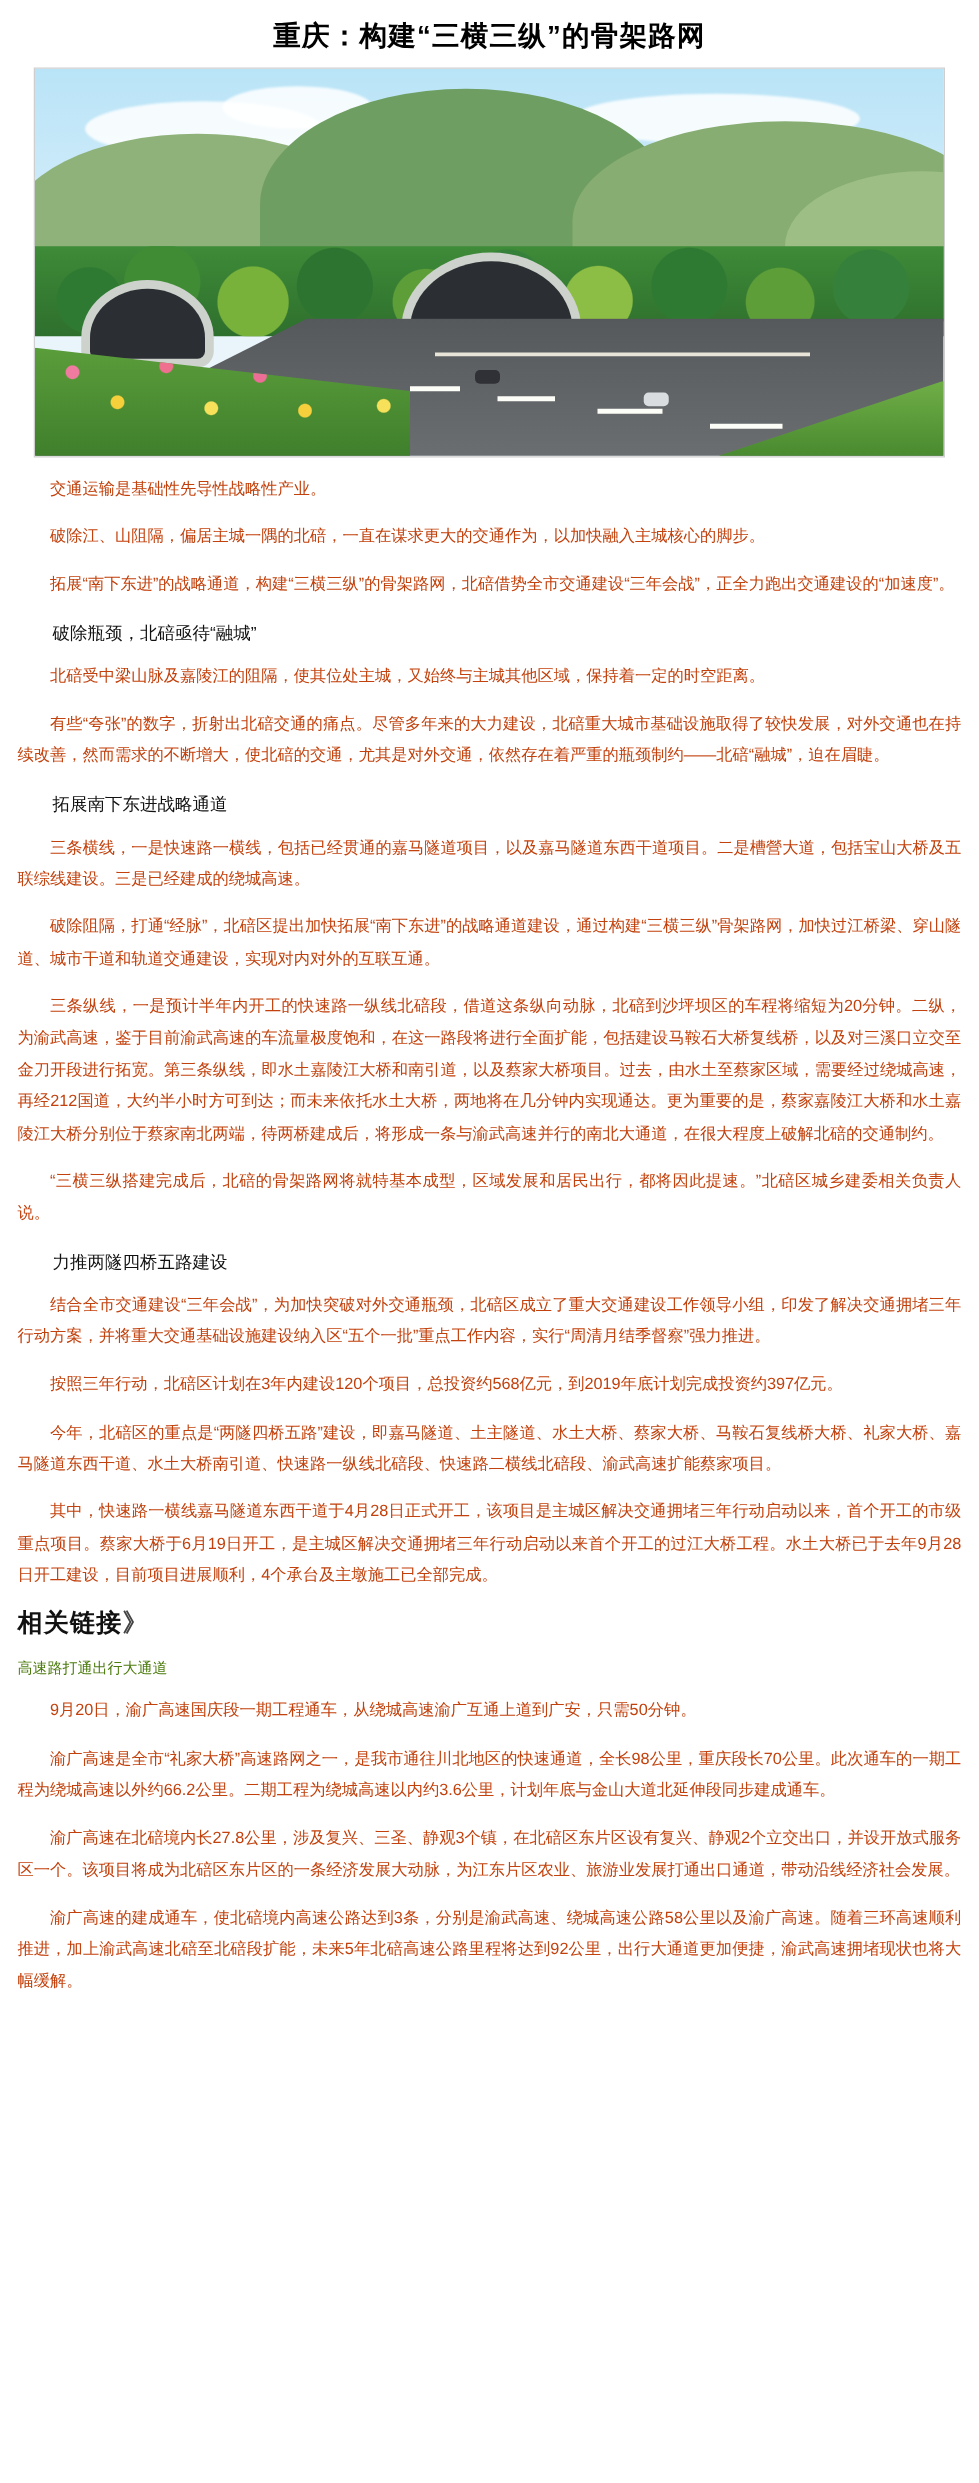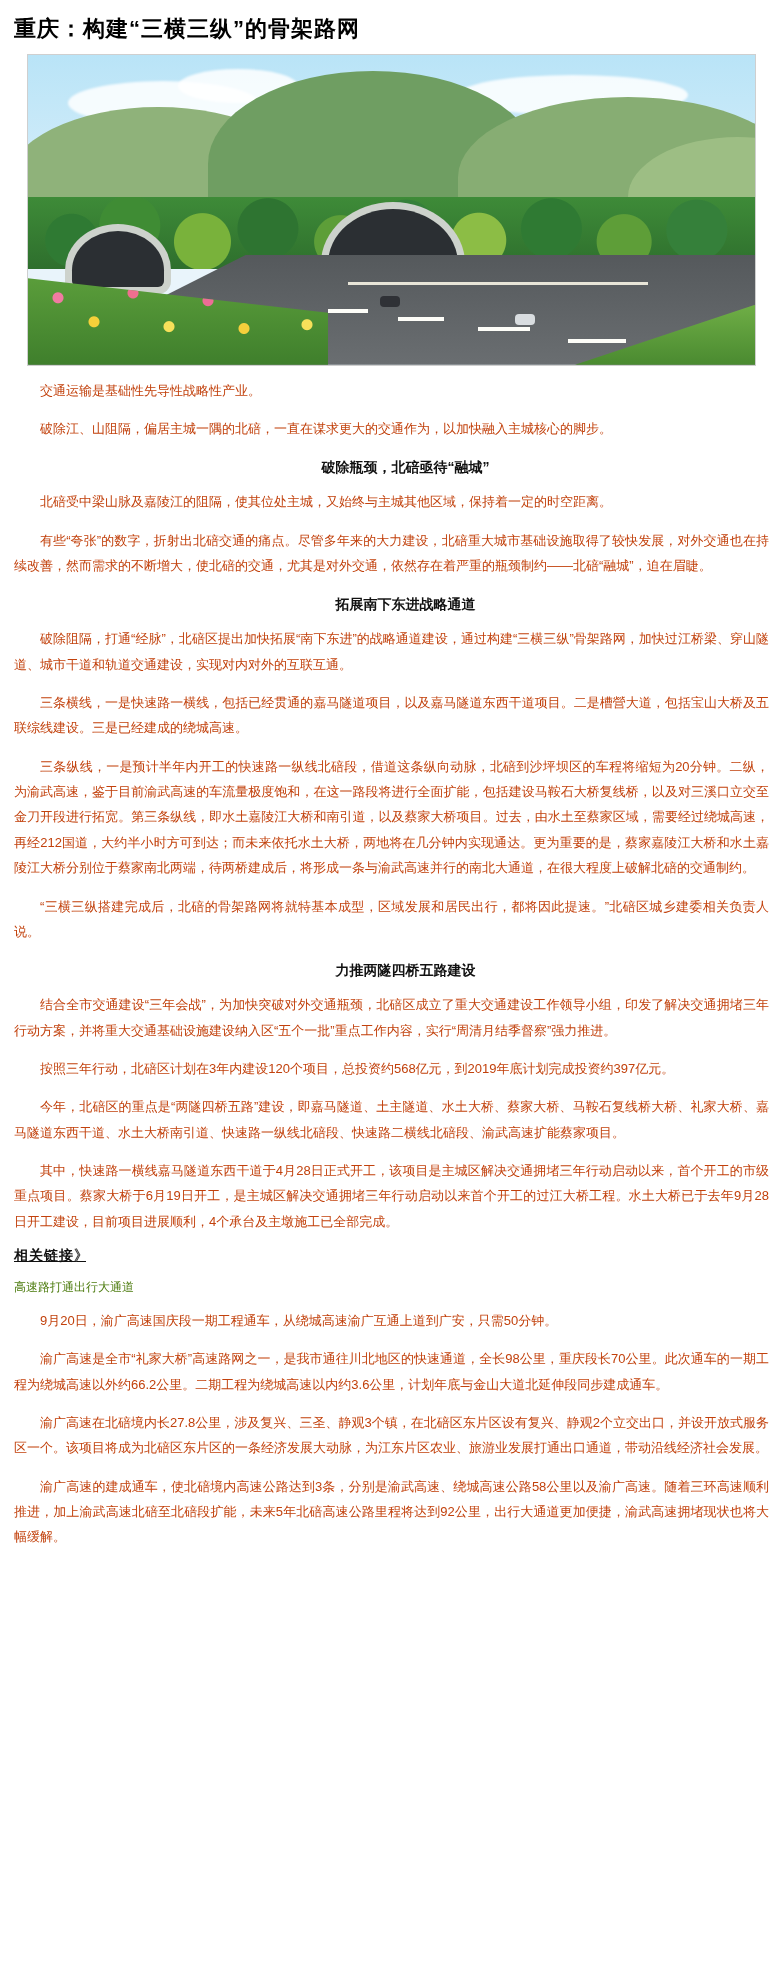--- a/index.html
+++ b/index.html
@@ -11,20 +11,21 @@
   body {
     width: 783px;
     font-family: "Liberation Sans", "DejaVu Sans", sans-serif;
     color: #1a1a1a;
   }
   .page {
     width: 783px;
     padding: 0 14px 18px 14px;
   }
   .article-title {
+    text-align: center;
     font-size: 22px;
     font-weight: bold;
     color: #000000;
     letter-spacing: 1px;
     margin: 14px 0 10px 0;
     line-height: 1.35;
   }
   .meta-bar {
     text-align: center;
     font-size: 11px;
@@ -152,33 +153,31 @@
   p.body {
     font-size: 13px;
     line-height: 1.95;
     color: #c2410c;
     margin: 0 0 13px 0;
     text-indent: 2em;
     text-align: justify;
   }
   h2.sec {
     font-size: 14px;
-    font-weight: bold;
+    font-weight: normal;
     color: #111111;
     margin: 18px 0 12px 0;
     text-indent: 2em;
-    text-align: center;
   }
   .related {
-    font-size: 14px;
+    font-size: 20px;
     font-weight: bold;
     color: #111111;
     margin: 12px 0 12px 0;
     letter-spacing: 1px;
-    text-decoration: underline;
   }
   .related .chev { color: #444; font-weight: bold; letter-spacing: -2px; }
   .sub-title {
     font-size: 12px;
     font-weight: normal;
     color: #4d7c0f;
     margin: 14px 0 12px 0;
   }
 </style>
 </head>
@@ -219,28 +218,29 @@
       <div class="flowers"></div>
 
       <div class="car" style="left:352px; bottom:58px;"></div>
       <div class="car car2" style="left:487px; bottom:40px;"></div>
     </div>
   </div>
 
   <div>
     <p class="body">交通运输是基础性先导性战略性产业。</p>
     <p class="body">破除江、山阻隔，偏居主城一隅的北碚，一直在谋求更大的交通作为，以加快融入主城核心的脚步。</p>
+    <p class="body">拓展“南下东进”的战略通道，构建“三横三纵”的骨架路网，北碚借势全市交通建设“三年会战”，正全力跑出交通建设的“加速度”。</p>
 
     <h2 class="sec">破除瓶颈，北碚亟待“融城”</h2>
     <p class="body">北碚受中梁山脉及嘉陵江的阻隔，使其位处主城，又始终与主城其他区域，保持着一定的时空距离。</p>
     <p class="body">有些“夸张”的数字，折射出北碚交通的痛点。尽管多年来的大力建设，北碚重大城市基础设施取得了较快发展，对外交通也在持续改善，然而需求的不断增大，使北碚的交通，尤其是对外交通，依然存在着严重的瓶颈制约――北碚“融城”，迫在眉睫。</p>
 
     <h2 class="sec">拓展南下东进战略通道</h2>
+    <p class="body">三条横线，一是快速路一横线，包括已经贯通的嘉马隧道项目，以及嘉马隧道东西干道项目。二是槽營大道，包括宝山大桥及五联综线建设。三是已经建成的绕城高速。</p>
     <p class="body">破除阻隔，打通“经脉”，北碚区提出加快拓展“南下东进”的战略通道建设，通过构建“三横三纵”骨架路网，加快过江桥梁、穿山隧道、城市干道和轨道交通建设，实现对内对外的互联互通。</p>
-    <p class="body">三条横线，一是快速路一横线，包括已经贯通的嘉马隧道项目，以及嘉马隧道东西干道项目。二是槽營大道，包括宝山大桥及五联综线建设。三是已经建成的绕城高速。</p>
     <p class="body">三条纵线，一是预计半年内开工的快速路一纵线北碚段，借道这条纵向动脉，北碚到沙坪坝区的车程将缩短为20分钟。二纵，为渝武高速，鉴于目前渝武高速的车流量极度饱和，在这一路段将进行全面扩能，包括建设马鞍石大桥复线桥，以及对三溪口立交至金刀开段进行拓宽。第三条纵线，即水土嘉陵江大桥和南引道，以及蔡家大桥项目。过去，由水土至蔡家区域，需要经过绕城高速，再经212国道，大约半小时方可到达；而未来依托水土大桥，两地将在几分钟内实现通达。更为重要的是，蔡家嘉陵江大桥和水土嘉陵江大桥分别位于蔡家南北两端，待两桥建成后，将形成一条与渝武高速并行的南北大通道，在很大程度上破解北碚的交通制约。</p>
     <p class="body">“三横三纵搭建完成后，北碚的骨架路网将就特基本成型，区域发展和居民出行，都将因此提速。”北碚区城乡建委相关负责人说。</p>
 
     <h2 class="sec">力推两隧四桥五路建设</h2>
     <p class="body">结合全市交通建设“三年会战”，为加快突破对外交通瓶颈，北碚区成立了重大交通建设工作领导小组，印发了解决交通拥堵三年行动方案，并将重大交通基础设施建设纳入区“五个一批”重点工作内容，实行“周清月结季督察”强力推进。</p>
     <p class="body">按照三年行动，北碚区计划在3年内建设120个项目，总投资约568亿元，到2019年底计划完成投资约397亿元。</p>
     <p class="body">今年，北碚区的重点是“两隧四桥五路”建设，即嘉马隧道、土主隧道、水土大桥、蔡家大桥、马鞍石复线桥大桥、礼家大桥、嘉马隧道东西干道、水土大桥南引道、快速路一纵线北碚段、快速路二横线北碚段、渝武高速扩能蔡家项目。</p>
     <p class="body">其中，快速路一横线嘉马隧道东西干道于4月28日正式开工，该项目是主城区解决交通拥堵三年行动启动以来，首个开工的市级重点项目。蔡家大桥于6月19日开工，是主城区解决交通拥堵三年行动启动以来首个开工的过江大桥工程。水土大桥已于去年9月28日开工建设，目前项目进展顺利，4个承台及主墩施工已全部完成。</p>
 
     <div class="related">

